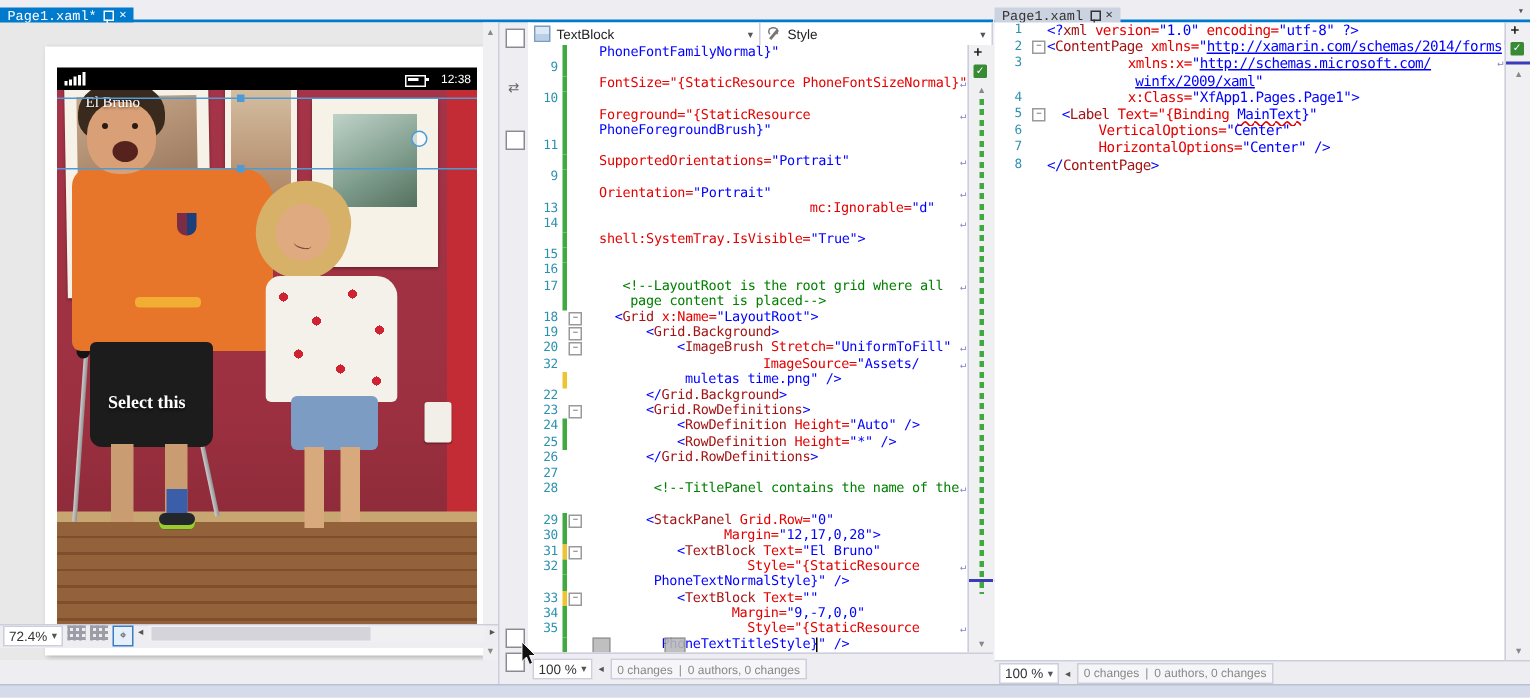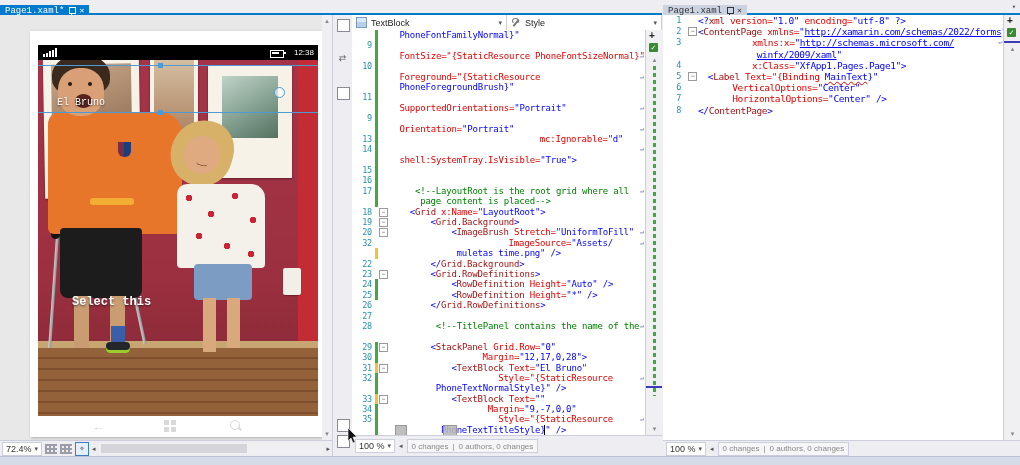--- a/index.html
+++ b/index.html
@@ -76,21 +76,21 @@
     radial-gradient(circle 5px at 34px 30px,#cf2233 60%,transparent 61%),
     radial-gradient(circle 5px at 58px 12px,#cf2233 60%,transparent 61%),
     radial-gradient(circle 5px at 76px 36px,#cf2233 60%,transparent 61%),
     radial-gradient(circle 5px at 22px 52px,#cf2233 60%,transparent 61%),
     radial-gradient(circle 5px at 50px 62px,#cf2233 60%,transparent 61%),
     radial-gradient(circle 5px at 74px 70px,#cf2233 60%,transparent 61%),#f4f1ea;}
   #girl-shorts{left:156px;top:204px;width:58px;height:36px;background:#7c9cc4;border-radius:4px;}
   #girl-leg1{left:165px;top:238px;width:13px;height:54px;background:#d8a97c;}
   #girl-leg2{left:189px;top:238px;width:13px;height:50px;background:#d8a97c;}
 
-  .photo-label{position:absolute;color:#fff;font-family:Liberation Mono, monospace;text-shadow:0 1px 2px rgba(0,0,0,.6);margin-top:34px;}
+  .photo-label{position:absolute;color:#fff;font-family:Liberation Serif, serif;text-shadow:0 1px 2px rgba(0,0,0,.6);}
   #el-bruno{left:19px;top:3px;font-size:10px;}
   #select-this{left:34px;top:201px;font-size:12px;font-weight:bold;}
 
   
   .adorner-line{position:absolute;left:0;width:280px;height:0;border-top:1px solid var(--adorner);}
   .adorner-handle{position:absolute;width:5px;height:5px;background:var(--adorner);}
   #adorner-rotate{left:236px;top:27px;width:9px;height:9px;border:1.5px solid var(--adorner);border-radius:50%;background:rgba(255,255,255,.6);}
 
   
   .navico{position:absolute;color:#d9d9d9;font-size:13px;}
@@ -98,22 +98,22 @@
      linear-gradient(#d9d9d9,#d9d9d9) 0 0/5px 5px no-repeat,
      linear-gradient(#d9d9d9,#d9d9d9) 7px 0/5px 5px no-repeat,
      linear-gradient(#d9d9d9,#d9d9d9) 0 7px/5px 5px no-repeat,
      linear-gradient(#d9d9d9,#d9d9d9) 7px 7px/5px 5px no-repeat;}
   #search-ico{width:8px;height:8px;border:1.5px solid #d9d9d9;border-radius:50%;}
   #search-ico::after{content:"";position:absolute;left:7px;top:7px;width:4px;height:1.5px;background:#d9d9d9;transform:rotate(45deg);}
 
   
   .vscroll{background:#f0f0f3;}
   .sarrow{position:absolute;font-size:7px;color:#888;text-align:center;width:100%;}
-  #designer-bottom{left:0;top:440px;width:332px;height:16px;background:var(--chrome);border-top:1px solid var(--chrome_border);
-     display:flex;align-items:center;gap:3px;padding:0 2px;box-sizing:border-box;font-size:9px;color:#444;}
+  #designer-bottom{left:0;top:416px;width:332px;height:16px;background:var(--chrome);border-top:1px solid var(--chrome_border);
+     display:flex;gap:3px;padding:0 2px;box-sizing:border-box;font-size:9px;color:#444;}
   .zoombox{display:inline-flex;align-items:center;gap:3px;border:1px solid var(--chrome_border);background:#fff;padding:0 3px;height:12px;font-size:9px;color:#333;}
   .gridico{width:12px;height:10px;background:
      repeating-linear-gradient(90deg,#8a8a95 0 2px,transparent 2px 4px),
      repeating-linear-gradient(180deg,#8a8a95 0 2px,transparent 2px 4px);opacity:.8;}
   .snapico{width:12px;height:12px;border:1px solid #3b7cc4;background:#e6f0fa;display:flex;align-items:center;justify-content:center;font-size:8px;color:#555;}
   .hscroll{flex:1;height:11px;background:#f0f0f3;position:relative;}
   .hthumb{position:absolute;top:1px;left:2px;height:9px;width:65%;background:#d4d4da;}
 
   
   #splitter{left:332px;top:15px;width:20px;height:441px;background:var(--chrome);border-left:1px solid var(--chrome_border);border-right:1px solid var(--chrome_border);}
@@ -583,21 +583,21 @@
         <span class="chgbar"></span>
         <span class="foldm"></span>
         <span class="ct" style="padding-left: 0px;"><span class="tk-p">&lt;?</span><span class="tk-t">xml </span><span class="tk-a">version=</span><span class="tk-v">"1.0"</span><span class="tk-a"> encoding=</span><span class="tk-v">"utf-8"</span><span class="tk-p"> ?&gt;</span></span>
       </div>
       <div class="crow">
         <span class="ln">2</span>
         <span class="chgbar"></span>
         <span class="foldm">
           <span class="foldbox">−</span>
         </span>
-        <span class="ct" style="padding-left: 0px;"><span class="tk-p">&lt;</span><span class="tk-t">ContentPage </span><span class="tk-a">xmlns=</span><span class="tk-v">"</span><span class="tk-u">http://xamarin.com/schemas/2022/forms</span><span class="tk-v">"</span></span>
+        <span class="ct" style="padding-left: 0px;"><span class="tk-p">&lt;</span><span class="tk-t">ContentPage </span><span class="tk-a">xmlns=</span><span class="tk-v">"</span><span class="tk-u">http://xamarin.com/schemas/2014/forms</span><span class="tk-v">"</span></span>
       </div>
       <div class="crow">
         <span class="ln">3</span>
         <span class="chgbar"></span>
         <span class="foldm"></span>
         <span class="ct" style="padding-left: 53.9px;"><span class="tk-a">xmlns:x=</span><span class="tk-v">"</span><span class="tk-u">http://schemas.microsoft.com/</span><span class="wm">↵</span></span>
       </div>
       <div class="crow">
         <span class="ln"></span>
         <span class="chgbar"></span>

